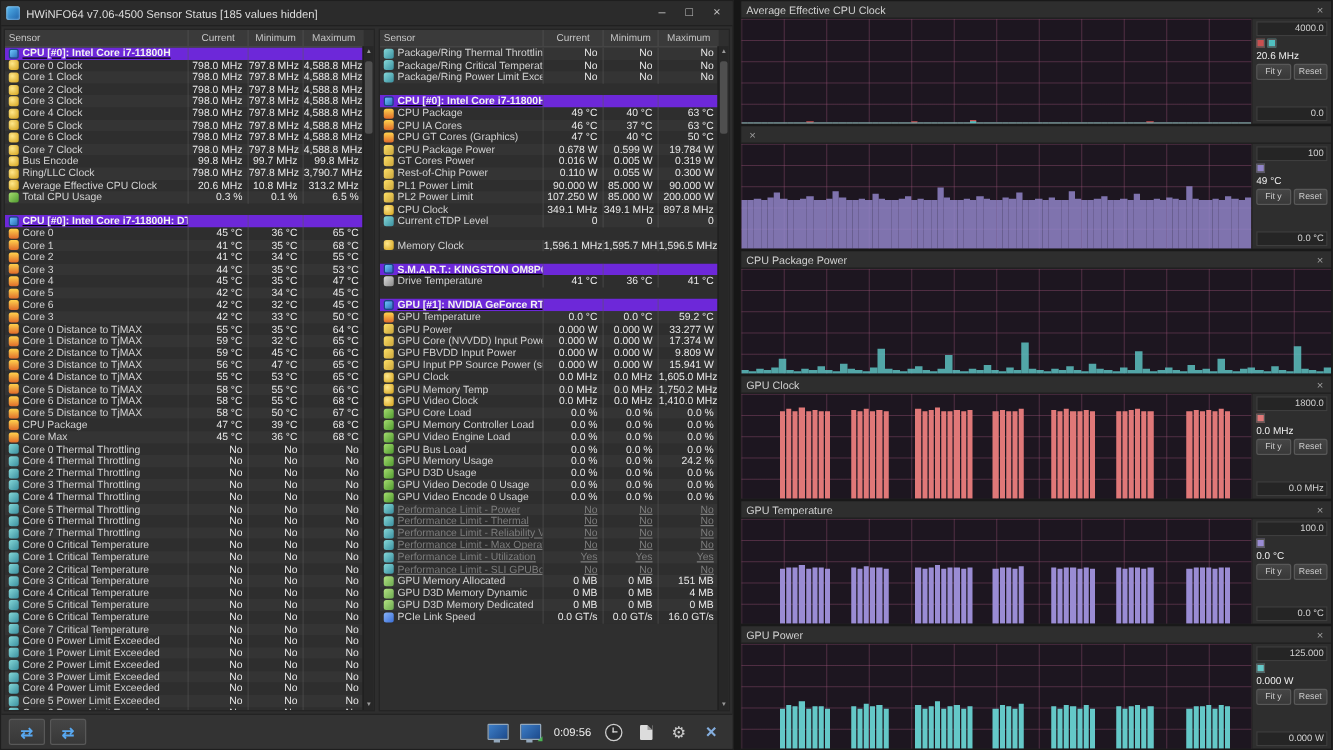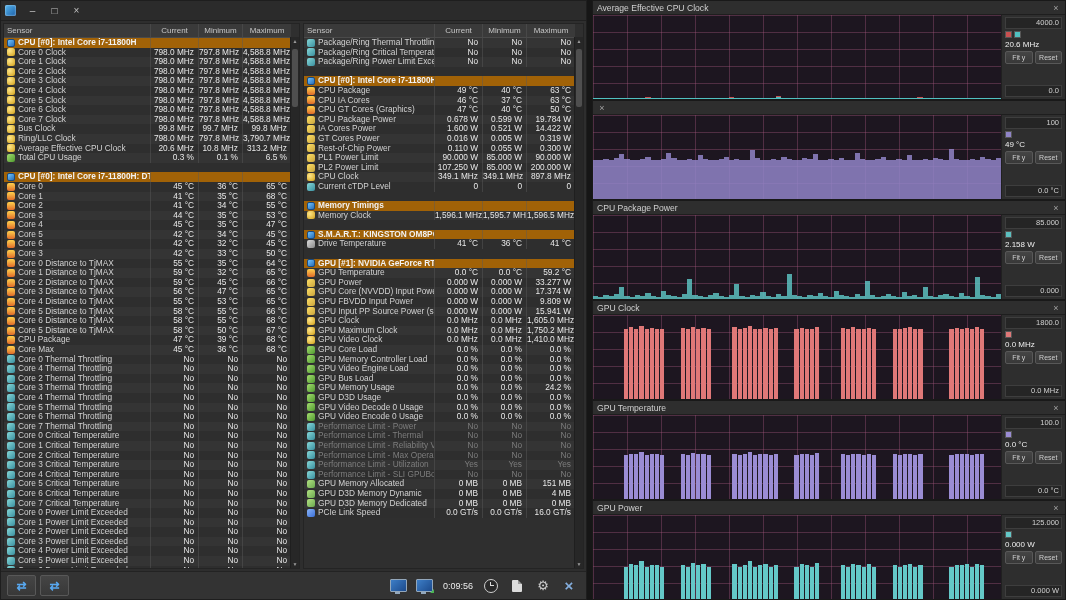--- a/index.html
+++ b/index.html
@@ -28,24 +28,24 @@
   .ch.first{text-align:left;}
   .ch.last{border-right:none;}
   .rows{flex:1;overflow:hidden;margin-right:8px;}
   .row{display:grid;grid-template-columns:1fr 48px 44px 48px;height:9.6px;background:#2e2e2e;}
   .row:nth-child(odd){background:#343434;}
   .row>div{border-right:1px solid rgba(90,90,90,.45);overflow:hidden;}
   .row>div:last-child{border-right:none;}
   .lab{display:flex;align-items:center;gap:3px;padding-left:3px;font-size:8.3px;color:#d2d2d2;
        white-space:nowrap;line-height:9.6px;}
   .val{font-size:8.3px;color:#e8e8e8;text-align:right;padding-right:4px;white-space:nowrap;line-height:9.6px;}
-  .row.sec{background:#a16207;}
+  .row.sec{background:#6d28d9;text-decoration:underline;}
   .row.sec .lab{color:#f2f2f2;font-weight:bold;}
   .row.blank{background:#2e2e2e;}
-  .row.gray .lab,.row.gray .val{color:#7d7d7d;}
+  .row.gray .lab,.row.gray .val{color:#7d7d7d;text-decoration:underline;}
   .icon{width:8px;height:8px;border-radius:2px;flex:none;}
   .ic-clock{background:radial-gradient(circle at 35% 35%,#ffe78a,#d2a019);}
   .ic-temp{background:linear-gradient(180deg,#ffd24d,#e06c2a);}
   .ic-power{background:linear-gradient(135deg,#ffe066,#c9a43c);}
   .ic-usage{background:linear-gradient(135deg,#a5dd6f,#4f9a2f);}
   .ic-status{background:linear-gradient(135deg,#86d8d8,#3a8f9f);}
   .ic-mem{background:linear-gradient(135deg,#b4e383,#6aa84f);}
   .ic-drive{background:linear-gradient(135deg,#dcdcdc,#8a8a8a);}
   .ic-link{background:linear-gradient(135deg,#8ab4f8,#3a6fd8);}
   .ic-chip{background:linear-gradient(135deg,#6fc4ff,#2a6db5);border:1px solid #174a82;box-sizing:border-box;}
@@ -103,20 +103,21 @@
   .gbtn{flex:1;height:11px;line-height:11px;font-size:7px;color:#cfcfcf;text-align:center;
         background:linear-gradient(180deg,#454545,#383838);border:1px solid #585858;border-radius:2px;
         white-space:nowrap;overflow:hidden;}
 </style>
 </head>
 <body>
 
 <div class="app">
   <div class="titlebar">
     <div class="app-icon"></div>
+    <div class="title-text">HWiNFO64 v7.06-4500 Sensor Status [185 values hidden]</div>
     <div class="win-controls">
       <div class="win-btn">–</div>
       <div class="win-btn">□</div>
       <div class="win-btn">×</div>
     </div>
   </div>
 
   <div class="content">
     <div class="panel left">
       <div class="colhead">
@@ -203,21 +204,21 @@
               <span class="icon ic-clock"></span>
               <span>Core 7 Clock</span>
             </div>
             <div class="val">798.0 MHz</div>
             <div class="val">797.8 MHz</div>
             <div class="val">4,588.8 MHz</div>
           </div>
           <div class="row">
             <div class="lab">
               <span class="icon ic-clock"></span>
-              <span>Bus Clock</span>
+              <span>Bus Encode</span>
             </div>
             <div class="val">99.8 MHz</div>
             <div class="val">99.7 MHz</div>
             <div class="val">99.8 MHz</div>
           </div>
           <div class="row">
             <div class="lab">
               <span class="icon ic-clock"></span>
               <span>Ring/LLC Clock</span>
             </div>
@@ -707,29 +708,20 @@
               <span class="icon ic-power"></span>
               <span>CPU Package Power</span>
             </div>
             <div class="val">0.678 W</div>
             <div class="val">0.599 W</div>
             <div class="val">19.784 W</div>
           </div>
           <div class="row">
             <div class="lab">
               <span class="icon ic-power"></span>
-              <span>IA Cores Power</span>
-            </div>
-            <div class="val">1.600 W</div>
-            <div class="val">0.521 W</div>
-            <div class="val">14.422 W</div>
-          </div>
-          <div class="row">
-            <div class="lab">
-              <span class="icon ic-power"></span>
               <span>GT Cores Power</span>
             </div>
             <div class="val">0.016 W</div>
             <div class="val">0.005 W</div>
             <div class="val">0.319 W</div>
           </div>
           <div class="row">
             <div class="lab">
               <span class="icon ic-power"></span>
               <span>Rest-of-Chip Power</span>
@@ -768,69 +760,60 @@
           <div class="row">
             <div class="lab">
               <span class="icon ic-status"></span>
               <span>Current cTDP Level</span>
             </div>
             <div class="val">0</div>
             <div class="val">0</div>
             <div class="val">0</div>
           </div>
           <div class="row blank"></div>
+          <div class="row">
+            <div class="lab">
+              <span class="icon ic-clock"></span>
+              <span>Memory Clock</span>
+            </div>
+            <div class="val">1,596.1 MHz</div>
+            <div class="val">1,595.7 MHz</div>
+            <div class="val">1,596.5 MHz</div>
+          </div>
+          <div class="row blank"></div>
           <div class="row sec">
             <div class="lab">
               <span class="icon ic-chip"></span>
-              <span>Memory Timings</span>
+              <span>S.M.A.R.T.: KINGSTON OM8PCP3512F-A11 (50...</span>
             </div>
             <div class="val"></div>
             <div class="val"></div>
             <div class="val"></div>
           </div>
           <div class="row">
             <div class="lab">
-              <span class="icon ic-clock"></span>
-              <span>Memory Clock</span>
-            </div>
-            <div class="val">1,596.1 MHz</div>
-            <div class="val">1,595.7 MHz</div>
-            <div class="val">1,596.5 MHz</div>
+              <span class="icon ic-drive"></span>
+              <span>Drive Temperature</span>
+            </div>
+            <div class="val">41 °C</div>
+            <div class="val">36 °C</div>
+            <div class="val">41 °C</div>
           </div>
           <div class="row blank"></div>
           <div class="row sec">
             <div class="lab">
               <span class="icon ic-chip"></span>
-              <span>S.M.A.R.T.: KINGSTON OM8PCP3512F-A11 (50...</span>
+              <span>GPU [#1]: NVIDIA GeForce RTX 3080 Laptop:</span>
             </div>
             <div class="val"></div>
             <div class="val"></div>
             <div class="val"></div>
           </div>
           <div class="row">
             <div class="lab">
-              <span class="icon ic-drive"></span>
-              <span>Drive Temperature</span>
-            </div>
-            <div class="val">41 °C</div>
-            <div class="val">36 °C</div>
-            <div class="val">41 °C</div>
-          </div>
-          <div class="row blank"></div>
-          <div class="row sec">
-            <div class="lab">
-              <span class="icon ic-chip"></span>
-              <span>GPU [#1]: NVIDIA GeForce RTX 3080 Laptop:</span>
-            </div>
-            <div class="val"></div>
-            <div class="val"></div>
-            <div class="val"></div>
-          </div>
-          <div class="row">
-            <div class="lab">
               <span class="icon ic-temp"></span>
               <span>GPU Temperature</span>
             </div>
             <div class="val">0.0 °C</div>
             <div class="val">0.0 °C</div>
             <div class="val">59.2 °C</div>
           </div>
           <div class="row">
             <div class="lab">
               <span class="icon ic-power"></span>
@@ -872,21 +855,21 @@
               <span class="icon ic-clock"></span>
               <span>GPU Clock</span>
             </div>
             <div class="val">0.0 MHz</div>
             <div class="val">0.0 MHz</div>
             <div class="val">1,605.0 MHz</div>
           </div>
           <div class="row">
             <div class="lab">
               <span class="icon ic-clock"></span>
-              <span>GPU Maximum Clock</span>
+              <span>GPU Memory Temp</span>
             </div>
             <div class="val">0.0 MHz</div>
             <div class="val">0.0 MHz</div>
             <div class="val">1,750.2 MHz</div>
           </div>
           <div class="row">
             <div class="lab">
               <span class="icon ic-clock"></span>
               <span>GPU Video Clock</span>
             </div>
@@ -1453,32 +1436,20 @@
           <div class="bar" style="left: 88.4615%; width: 1.28205%; height: 2.35294%; background: rgb(92, 192, 192); opacity: 0.85;"></div>
           <div class="bar" style="left: 89.7436%; width: 1.28205%; height: 7.05882%; background: rgb(92, 192, 192); opacity: 0.85;"></div>
           <div class="bar" style="left: 91.0256%; width: 1.28205%; height: 3.52941%; background: rgb(92, 192, 192); opacity: 0.85;"></div>
           <div class="bar" style="left: 92.3077%; width: 1.28205%; height: 2.35294%; background: rgb(92, 192, 192); opacity: 0.85;"></div>
           <div class="bar" style="left: 93.5897%; width: 1.28205%; height: 25.8824%; background: rgb(92, 192, 192); opacity: 0.85;"></div>
           <div class="bar" style="left: 94.8718%; width: 1.28205%; height: 4.70588%; background: rgb(92, 192, 192); opacity: 0.85;"></div>
           <div class="bar" style="left: 96.1538%; width: 1.28205%; height: 3.52941%; background: rgb(92, 192, 192); opacity: 0.85;"></div>
           <div class="bar" style="left: 97.4359%; width: 1.28205%; height: 2.35294%; background: rgb(92, 192, 192); opacity: 0.85;"></div>
           <div class="bar" style="left: 98.7179%; width: 1.28205%; height: 5.88235%; background: rgb(92, 192, 192); opacity: 0.85;"></div>
         </div>
-        <div class="side">
-          <div class="ymax">85.000</div>
-          <div class="legend">
-            <span class="lsq" style="background: rgb(92, 192, 192);"></span>
-          </div>
-          <div class="gval">2.158 W</div>
-          <div class="gbtns">
-            <div class="gbtn">Fit y</div>
-            <div class="gbtn">Reset</div>
-          </div>
-          <div class="ymin">0.000</div>
-        </div>
       </div>
     </div>
     <div class="gpanel">
       <div class="gtitle">
         <span class="t">GPU Clock</span>
         <span class="x">×</span>
       </div>
       <div class="gbody">
         <div class="plot" id="plot3">
           <div class="bar" style="left: 7.59494%; width: calc(1.26582% - 1px); height: 83.3333%; background: rgb(224, 120, 120);"></div>

